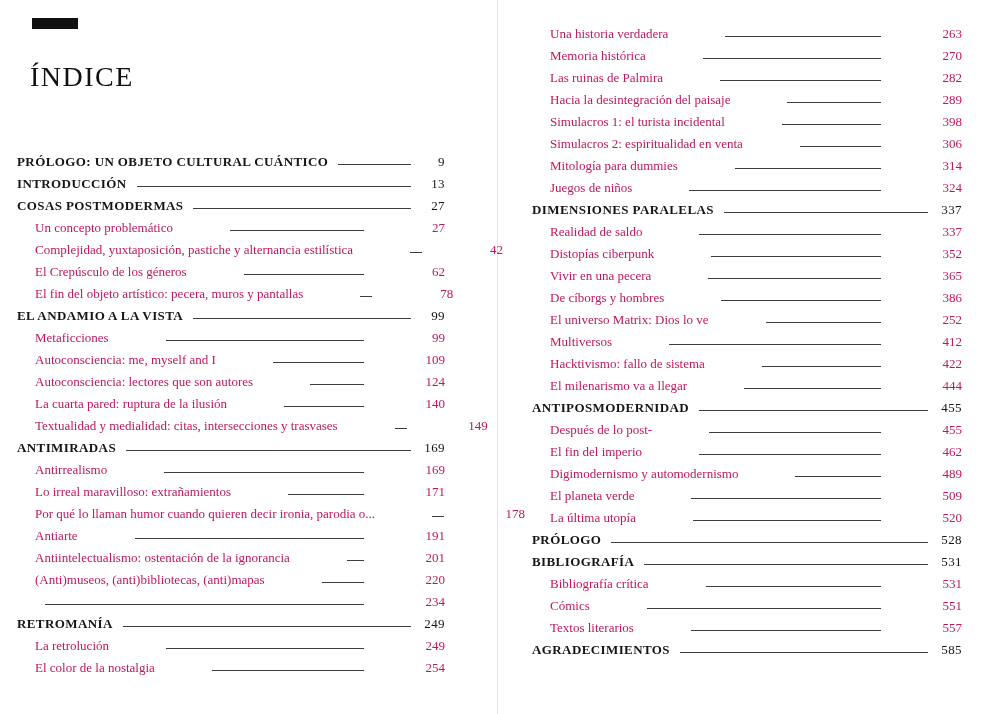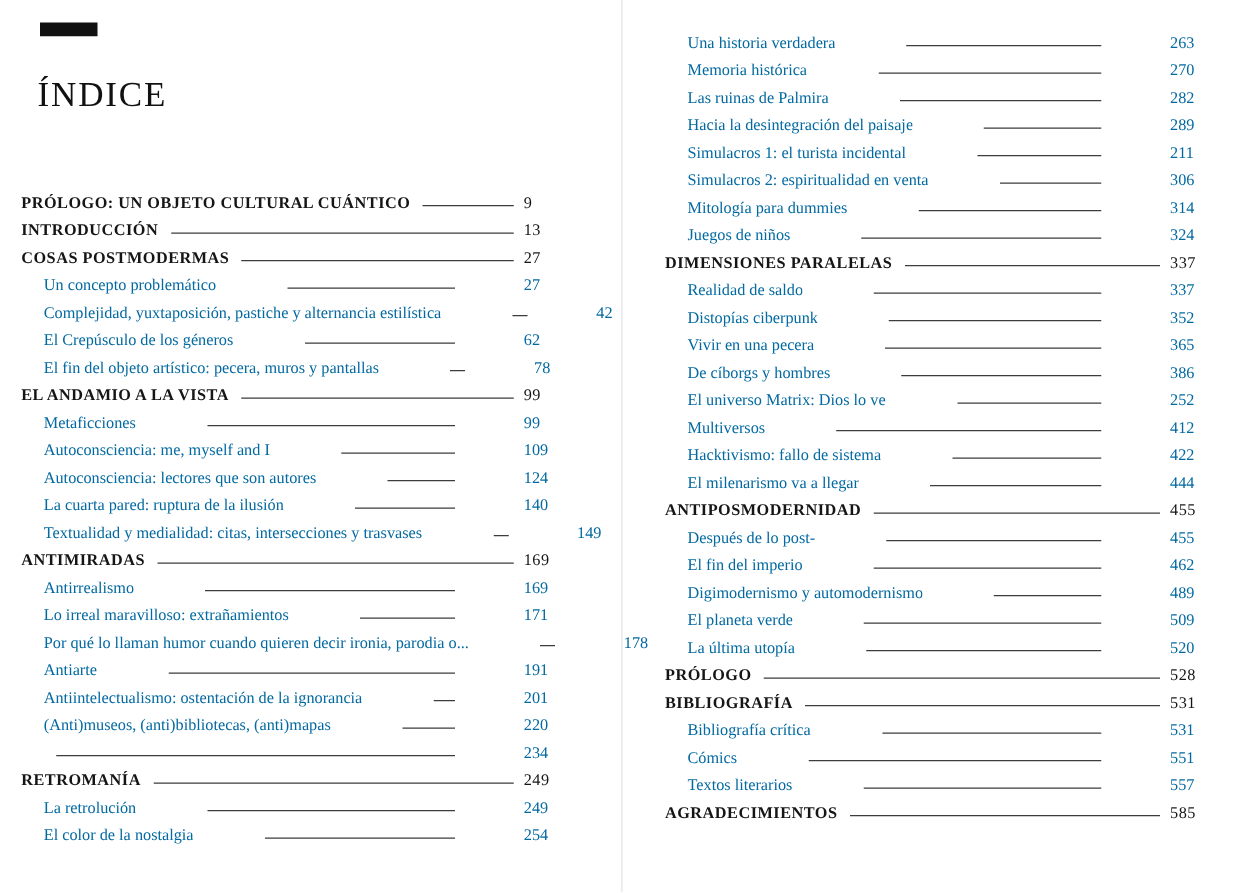--- a/index.html
+++ b/index.html
@@ -64,41 +64,42 @@
     white-space: nowrap;
   }
   .toc-row.top {
     margin-top: 2px;
     font-weight: 700;
     letter-spacing: 0.4px;
     color: #151515;
   }
   .toc-row.sub {
     padding-left: 18px;
-    color: #0369a1;
+    color: #be185d;
     gap: 47px;
   }
   .toc-label {
     flex: 0 0 auto;
     overflow: hidden;
     text-overflow: ellipsis;
     max-width: 360px;
   }
   .leader {
     flex: 1 1 auto;
     height: 1px;
     background: #3d3d3d;
     margin: 0 8px 0 10px;
     position: relative;
     top: 3px;
     min-width: 12px;
   }
   .page-num {
     flex: 0 0 auto;
     min-width: 26px;
+    text-align: right;
     font-weight: 400;
   }
   .toc-row.top .page-num {
     font-weight: 400;
   }
 </style>
 </head>
 <body>
 
 <div class="page">
@@ -244,21 +245,21 @@
         <span class="page-num">282</span>
       </div>
       <div class="toc-row sub">
         <span class="toc-label">Hacia la desintegración del paisaje</span>
         <span class="leader"></span>
         <span class="page-num">289</span>
       </div>
       <div class="toc-row sub">
         <span class="toc-label">Simulacros 1: el turista incidental</span>
         <span class="leader"></span>
-        <span class="page-num">211</span>
+        <span class="page-num">398</span>
       </div>
       <div class="toc-row sub">
         <span class="toc-label">Simulacros 2: espiritualidad en venta</span>
         <span class="leader"></span>
         <span class="page-num">306</span>
       </div>
       <div class="toc-row sub">
         <span class="toc-label">Mitología para dummies</span>
         <span class="leader"></span>
         <span class="page-num">314</span>

